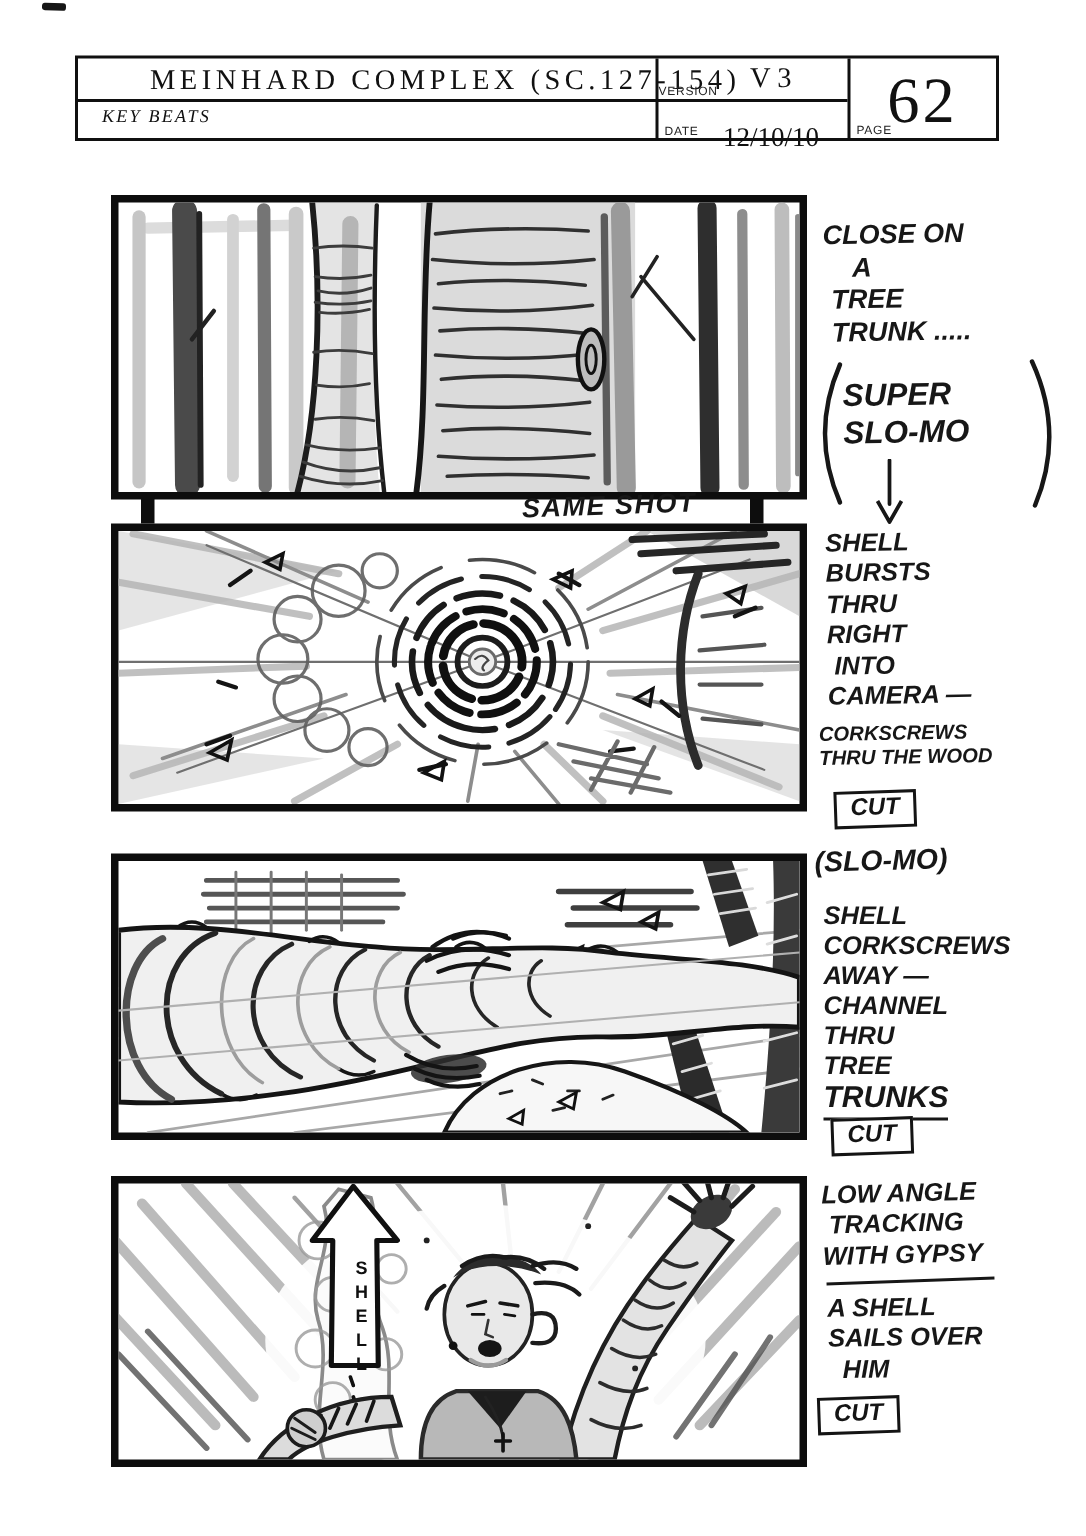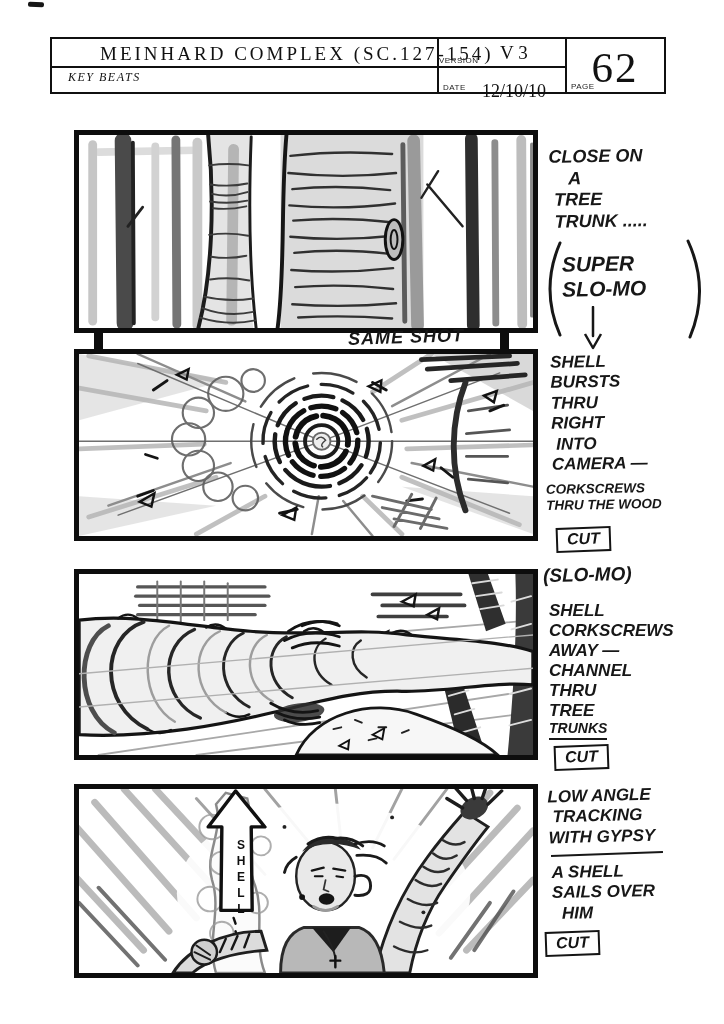--- a/index.html
+++ b/index.html
@@ -30,21 +30,21 @@
   
   .hand{position:absolute;font-family:"Liberation Sans","DejaVu Sans",sans-serif;font-weight:700;
         font-style:italic;color:#171717;white-space:pre;line-height:1.2;}
   .same-shot{left:348px;top:327px;font-size:18px;letter-spacing:1px;transform:rotate(-2deg);}
   .n1{left:549px;top:146px;font-size:18px;transform:rotate(-1deg);}
   .n1p{left:562px;top:251px;font-size:21px;transform:rotate(-1deg);}
   .n2{left:551px;top:352px;font-size:17px;transform:rotate(-1deg);}
   .n2s{left:546px;top:481px;font-size:13.5px;transform:rotate(-1deg);}
   .n3p{left:543px;top:564px;font-size:19px;transform:rotate(-1.5deg);}
   .n3{left:549px;top:601px;font-size:17px;line-height:1.18;}
-  .n3last{left:549px;top:720px;font-size:14px;border-bottom:2.5px solid #171717;padding-bottom:1px;}
+  .n3last{left:549px;top:720px;font-size:20px;border-bottom:2.5px solid #171717;padding-bottom:1px;}
   .n4{left:548px;top:786px;font-size:17px;transform:rotate(-1.5deg);}
   .rule{position:absolute;left:551px;top:853px;width:112px;border-top:2.5px solid #171717;transform:rotate(-2deg);}
   .n5{left:552px;top:862px;font-size:17px;transform:rotate(-1deg);}
   .cut{position:absolute;font-family:"Liberation Sans","DejaVu Sans",sans-serif;font-weight:700;font-style:italic;
        font-size:16px;color:#141414;border:2.5px solid #141414;padding:1px 9px 2px;transform:rotate(-2deg);background:#fff;}
   .c1{left:556px;top:527px;} .c2{left:554px;top:745px;} .c3{left:545px;top:931px;}
   .parens{position:absolute;left:538px;top:239px;}
   .down-arrow{position:absolute;left:577px;top:306px;}
   .shell-label{position:absolute;left:149px;top:46px;width:20px;height:86px;text-align:center;
        writing-mode:vertical-rl;text-orientation:upright;font-weight:700;font-size:12px;

